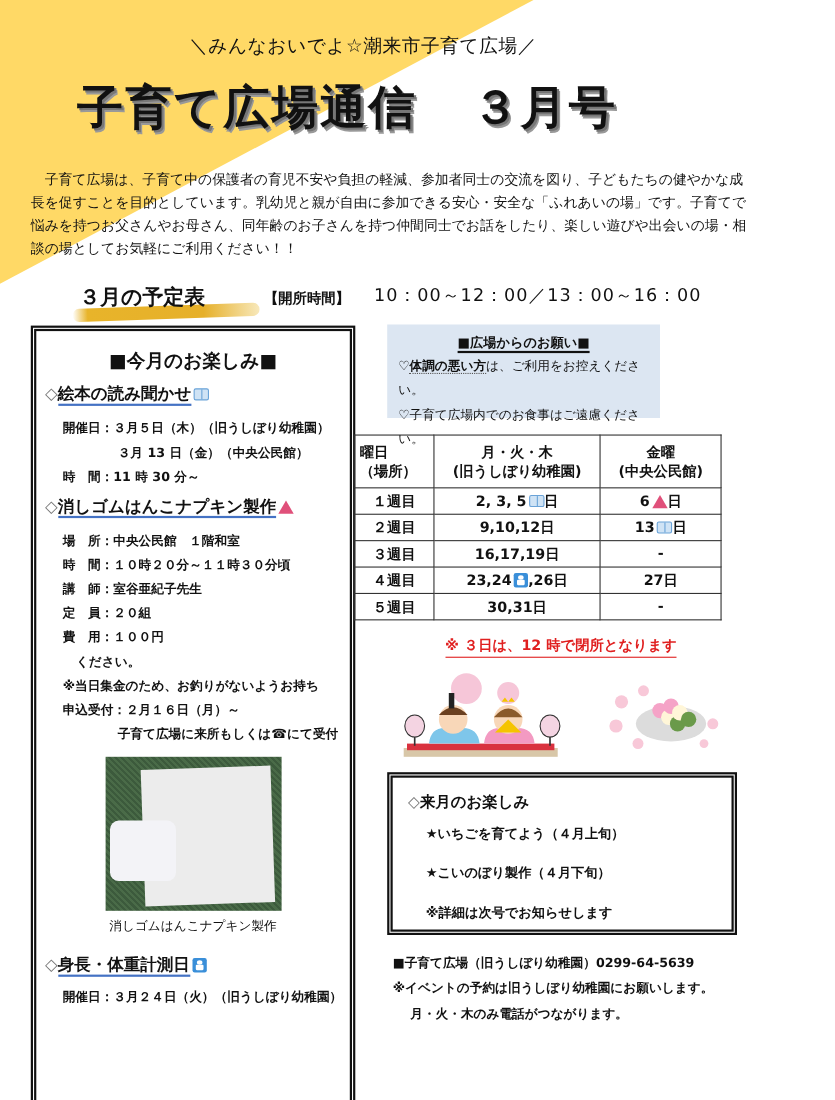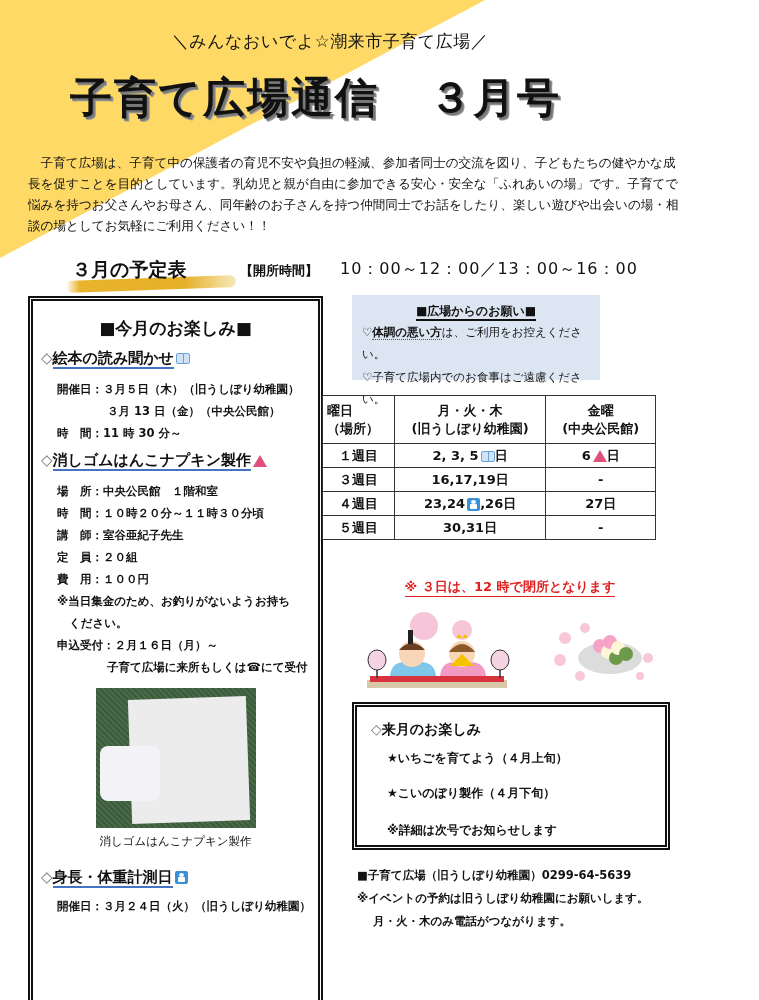--- a/index.html
+++ b/index.html
@@ -177,22 +177,22 @@
     <div class="evt-title">
       <span class="diamond">◇</span><span class="ul">消しゴムはんこナプキン製作</span><span class="icon-tent"></span>
     </div>
   </div>
   <div style="margin-top:8px;">
     <div class="detail">場　所：中央公民館　１階和室</div>
     <div class="detail">時　間：１０時２０分～１１時３０分頃</div>
     <div class="detail">講　師：室谷亜紀子先生</div>
     <div class="detail">定　員：２０組</div>
     <div class="detail">費　用：１００円</div>
+    <div class="detail indent3">ください。</div>
     <div class="detail">※当日集金のため、お釣りがないようお持ち</div>
-    <div class="detail indent3">ください。</div>
     <div class="detail">申込受付：２月１６日（月）～</div>
     <div class="detail indent4">子育て広場に来所もしくは☎にて受付</div>
   </div>
 
   <div class="photo">
     <div class="napkin"></div>
     <div class="bundle"></div>
   </div>
   <div class="photo-caption">消しゴムはんこナプキン製作</div>
 
@@ -225,20 +225,25 @@
     </th>
     <th class="c3">
       <div>金曜</div>
       <div>(中央公民館)</div>
     </th>
   </tr>
   <tr>
     <td>１週目</td>
     <td><span>2, 3, 5</span><span class="icon-book"></span><span>日</span></td>
     <td><span>6</span><span class="icon-tent"></span><span>日</span></td>
+  </tr>
+  <tr>
+    <td>２週目</td>
+    <td>9,10,12日</td>
+    <td><span>13</span><span class="icon-book"></span><span>日</span></td>
   </tr>
   <tr>
     <td>３週目</td>
     <td>16,17,19日</td>
     <td>-</td>
   </tr>
   <tr>
     <td>４週目</td>
     <td><span>23,24</span><span class="icon-baby"></span><span>,26日</span></td>
     <td>27日</td>

